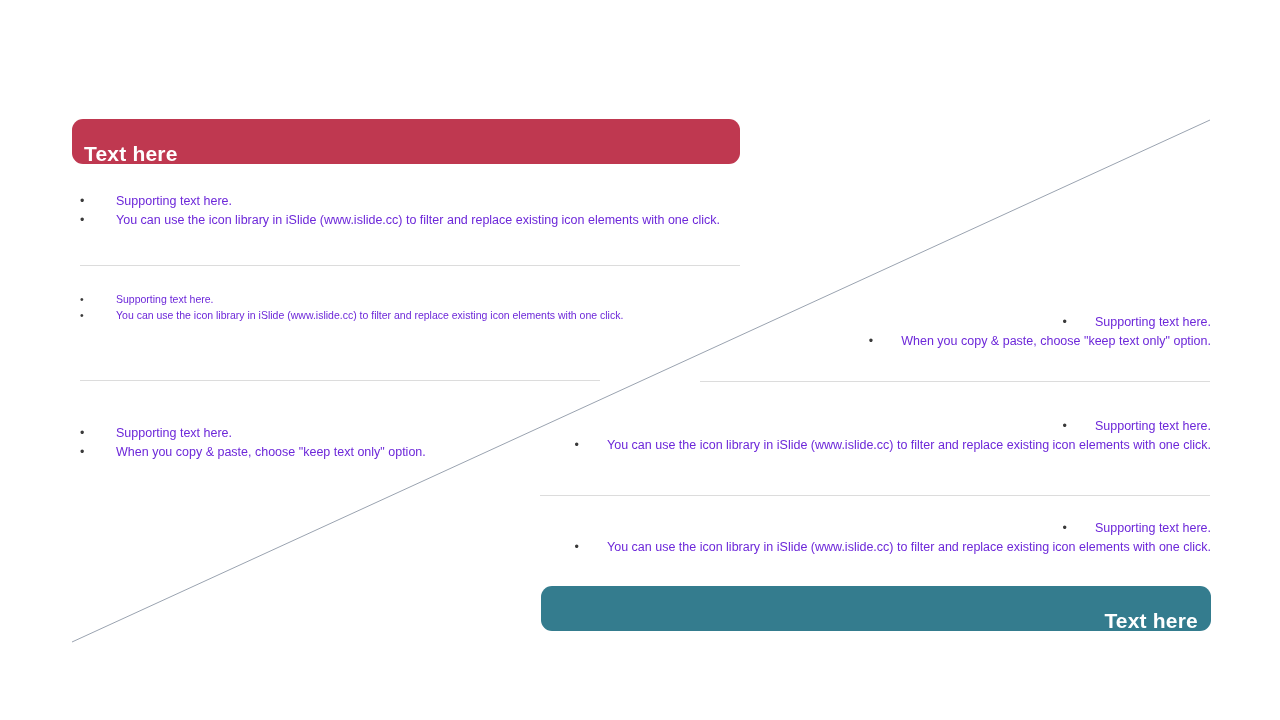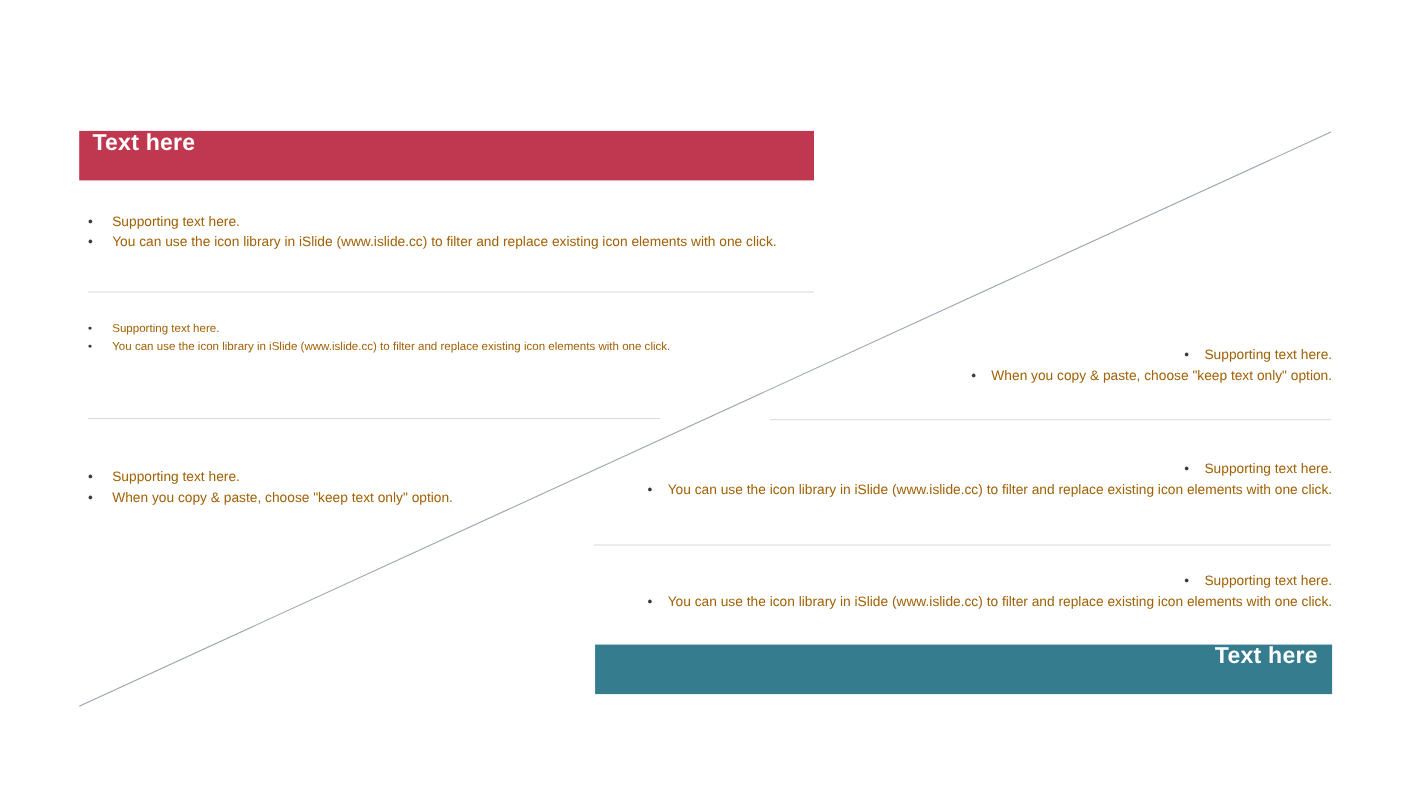--- a/index.html
+++ b/index.html
@@ -28,22 +28,23 @@
     top: 0;
     width: 1280px;
     height: 720px;
     pointer-events: none;
   }
 
   
   .banner {
     position: absolute;
     display: flex;
-    align-items: flex-start;
+    align-items: flex-end;
     box-sizing: border-box;
+    border-radius: 11px;
   }
   .banner-title {
     font-size: 21px;
     font-weight: bold;
     color: #ffffff;
     letter-spacing: 0.2px;
     line-height: 1;
     white-space: nowrap;
   }
   .banner-red {
@@ -85,21 +86,22 @@
     display: block;
     white-space: nowrap;
     line-height: 1.55;
   }
   .bullet-line .dot {
     display: inline-block;
     color: #3a3a3a;
   }
   .bullet-line .txt {
     display: inline-block;
-    color: #a16207;
+    color: #6d28d9;
+    margin-left: 14px;
   }
 
   
   .align-left .bullet-line { text-align: left; }
   .align-left .bullet-line .dot { width: 22px; }
 
   
   .align-right { text-align: right; }
   .align-right .bullet-line { text-align: right; }
   .align-right .bullet-line .dot { margin-right: 14px; }

